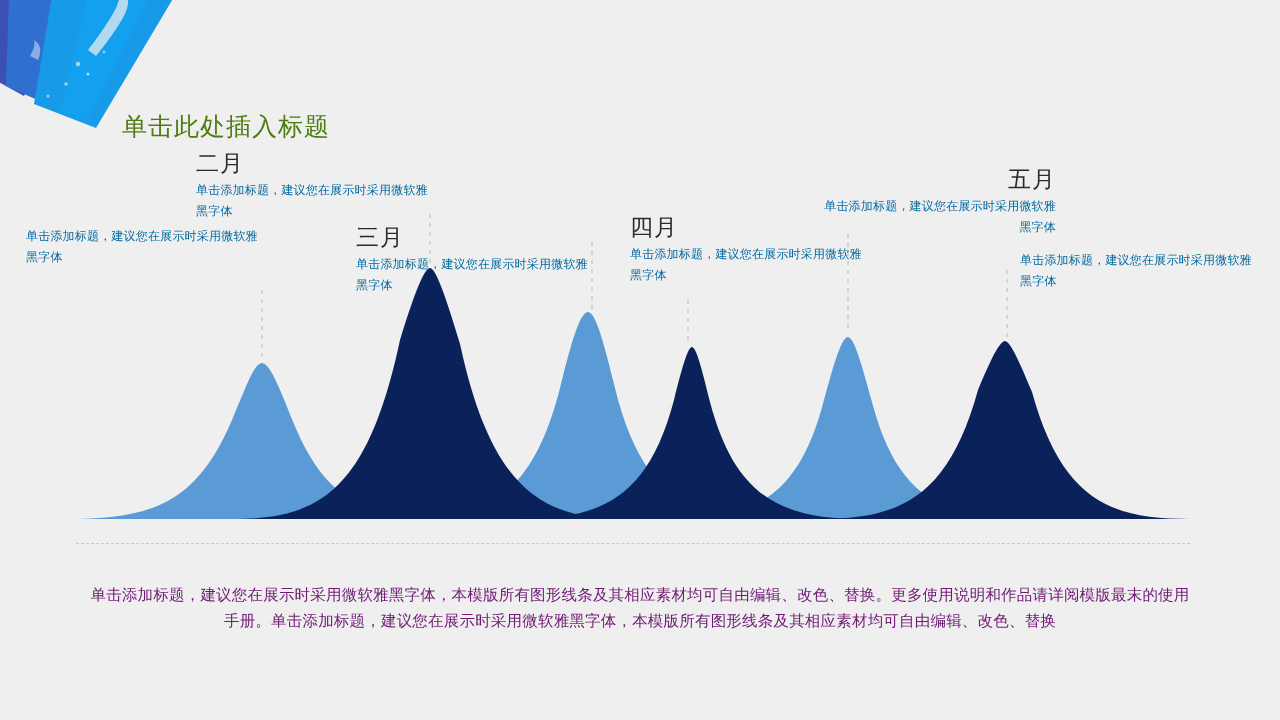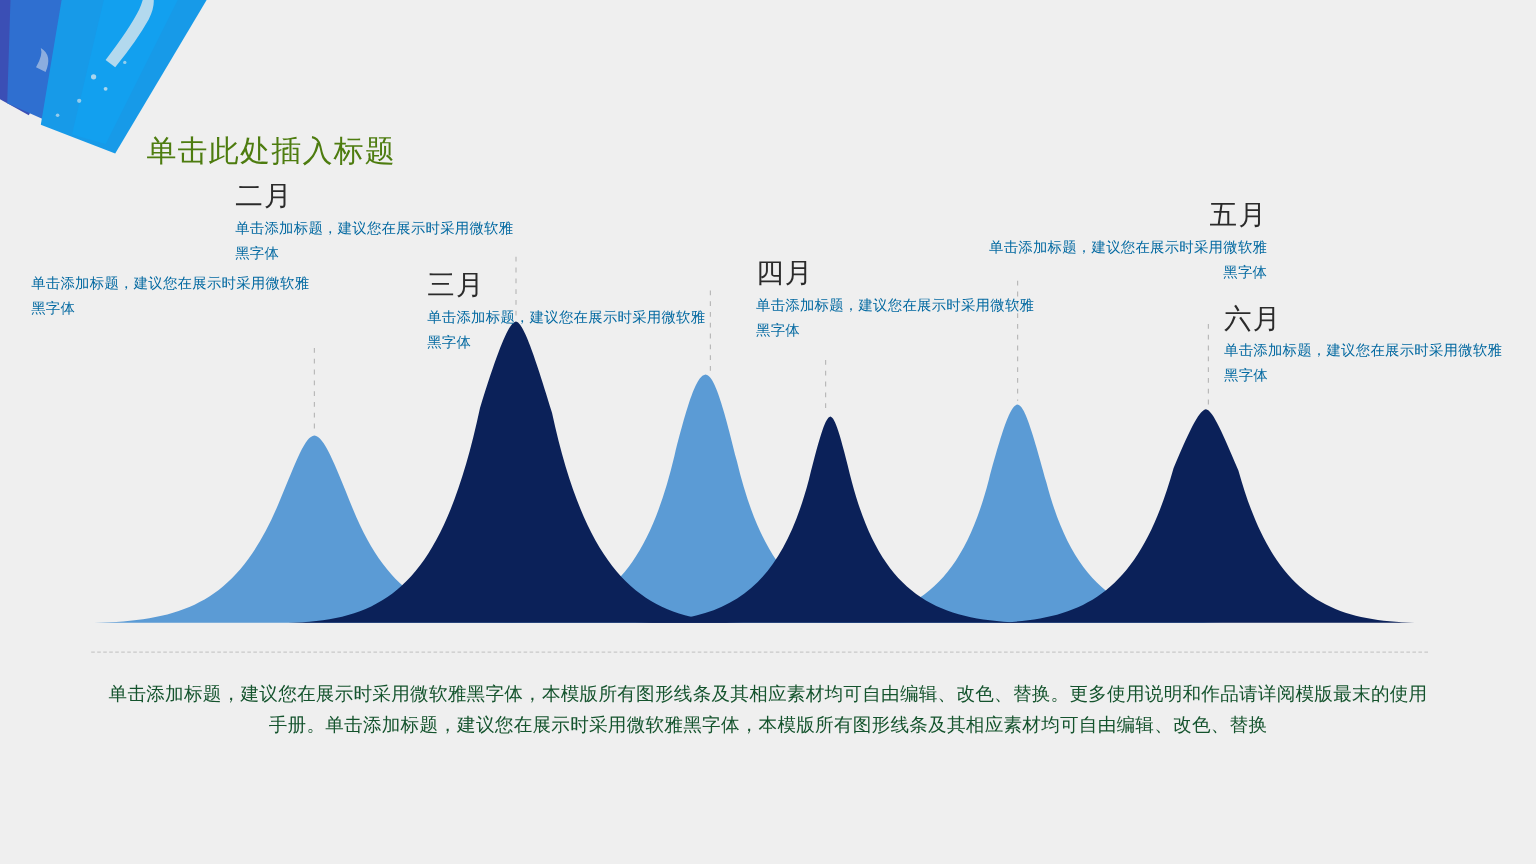--- a/index.html
+++ b/index.html
@@ -78,25 +78,25 @@
     position: absolute;
     left: 76px;
     top: 543px;
     width: 1114px;
     height: 0;
     border-top: 1px dashed #c9c9c9;
   }
   .footnote {
     position: absolute;
     left: 90px;
-    top: 566px;
+    top: 582px;
     width: 1100px;
     font-size: 15.5px;
     line-height: 26px;
-    color: #14532d;
+    color: #701a75;
     text-align: center;
     letter-spacing: 0.2px;
   }
 </style>
 </head>
 <body>
 
 <div class="slide">
 
   <svg class="brush" viewBox="0 0 210 150">
@@ -182,21 +182,20 @@
     <div class="month">四月</div>
     <div class="desc">单击添加标题，建议您在展示时采用微软雅黑字体</div>
   </div>
 
   <div class="callout align-left" style="left:818px; top:164px; width:238px;text-align:right;">
     <div class="month">五月</div>
     <div class="desc">单击添加标题，建议您在展示时采用微软雅黑字体</div>
   </div>
 
   <div class="callout align-left" style="left:1020px; top:250px; width:238px;">
-    <div class="month">六月</div>
     <div class="desc">单击添加标题，建议您在展示时采用微软雅黑字体</div>
   </div>
 
   <div class="divider"></div>
 
   <div class="footnote">单击添加标题，建议您在展示时采用微软雅黑字体，本模版所有图形线条及其相应素材均可自由编辑、改色、替换。更多使用说明和作品请详阅模版最末的使用手册。单击添加标题，建议您在展示时采用微软雅黑字体，本模版所有图形线条及其相应素材均可自由编辑、改色、替换</div>
 
 </div>
 
 </body></html>

